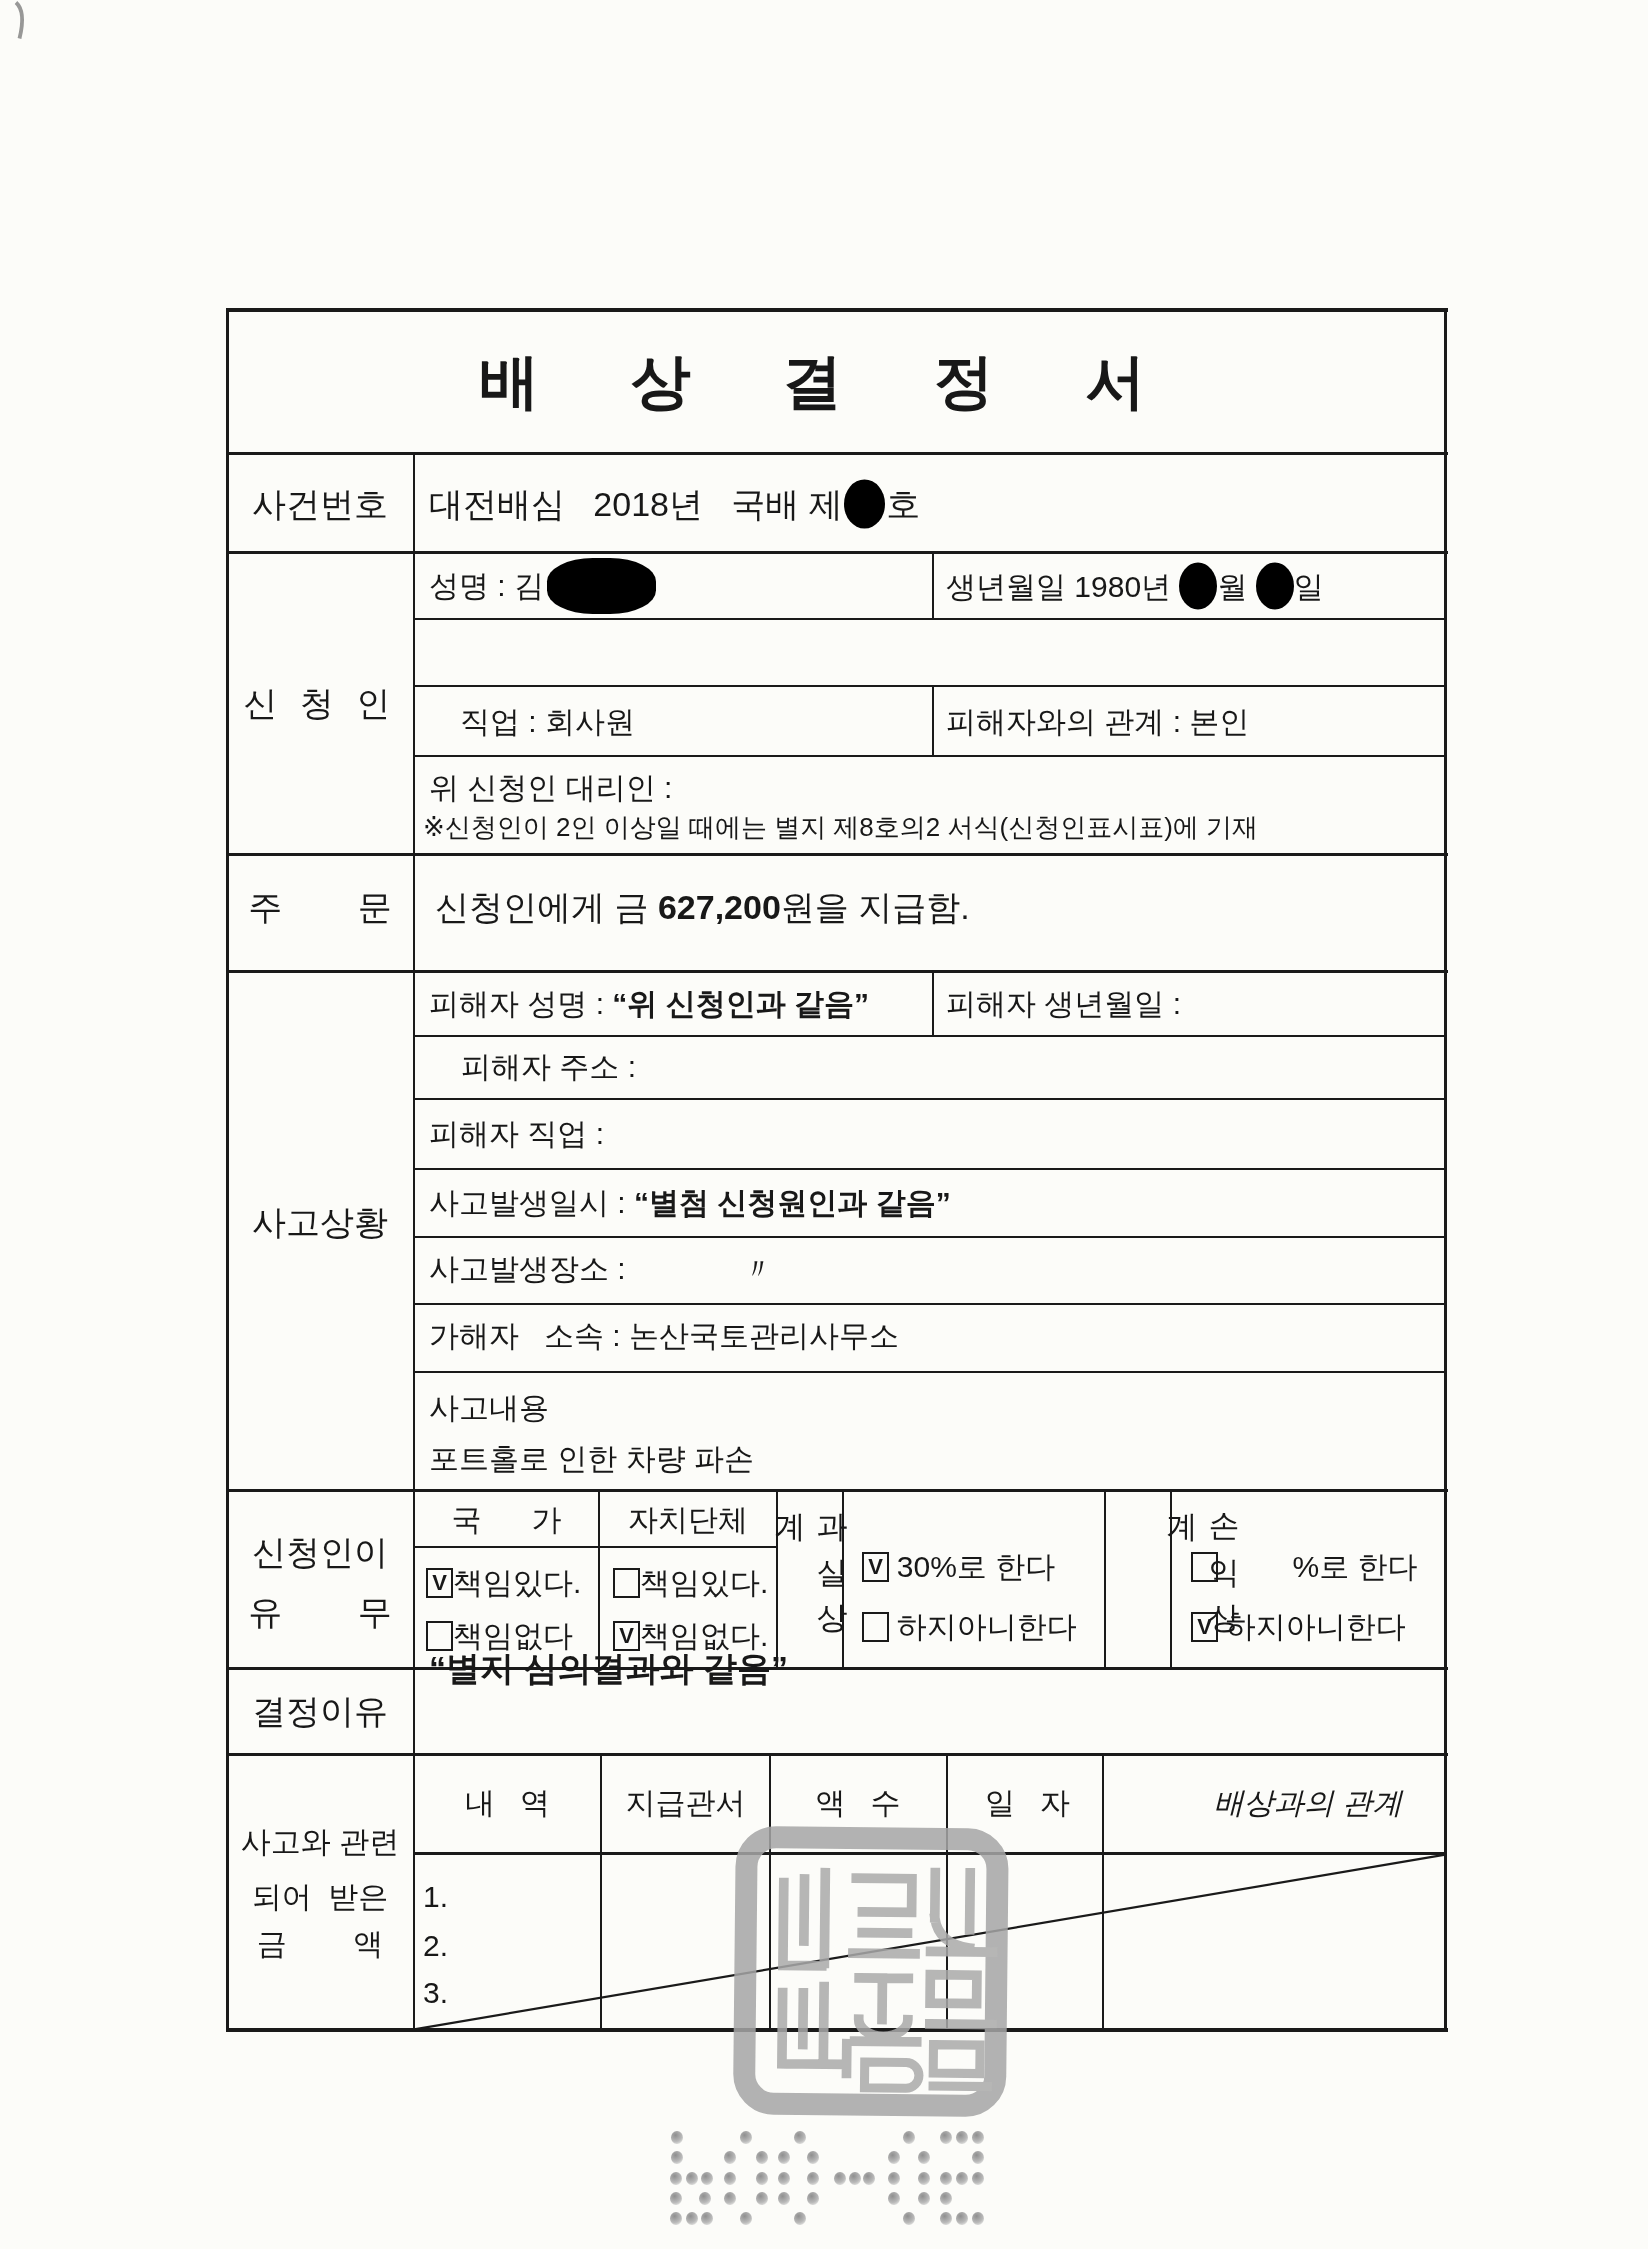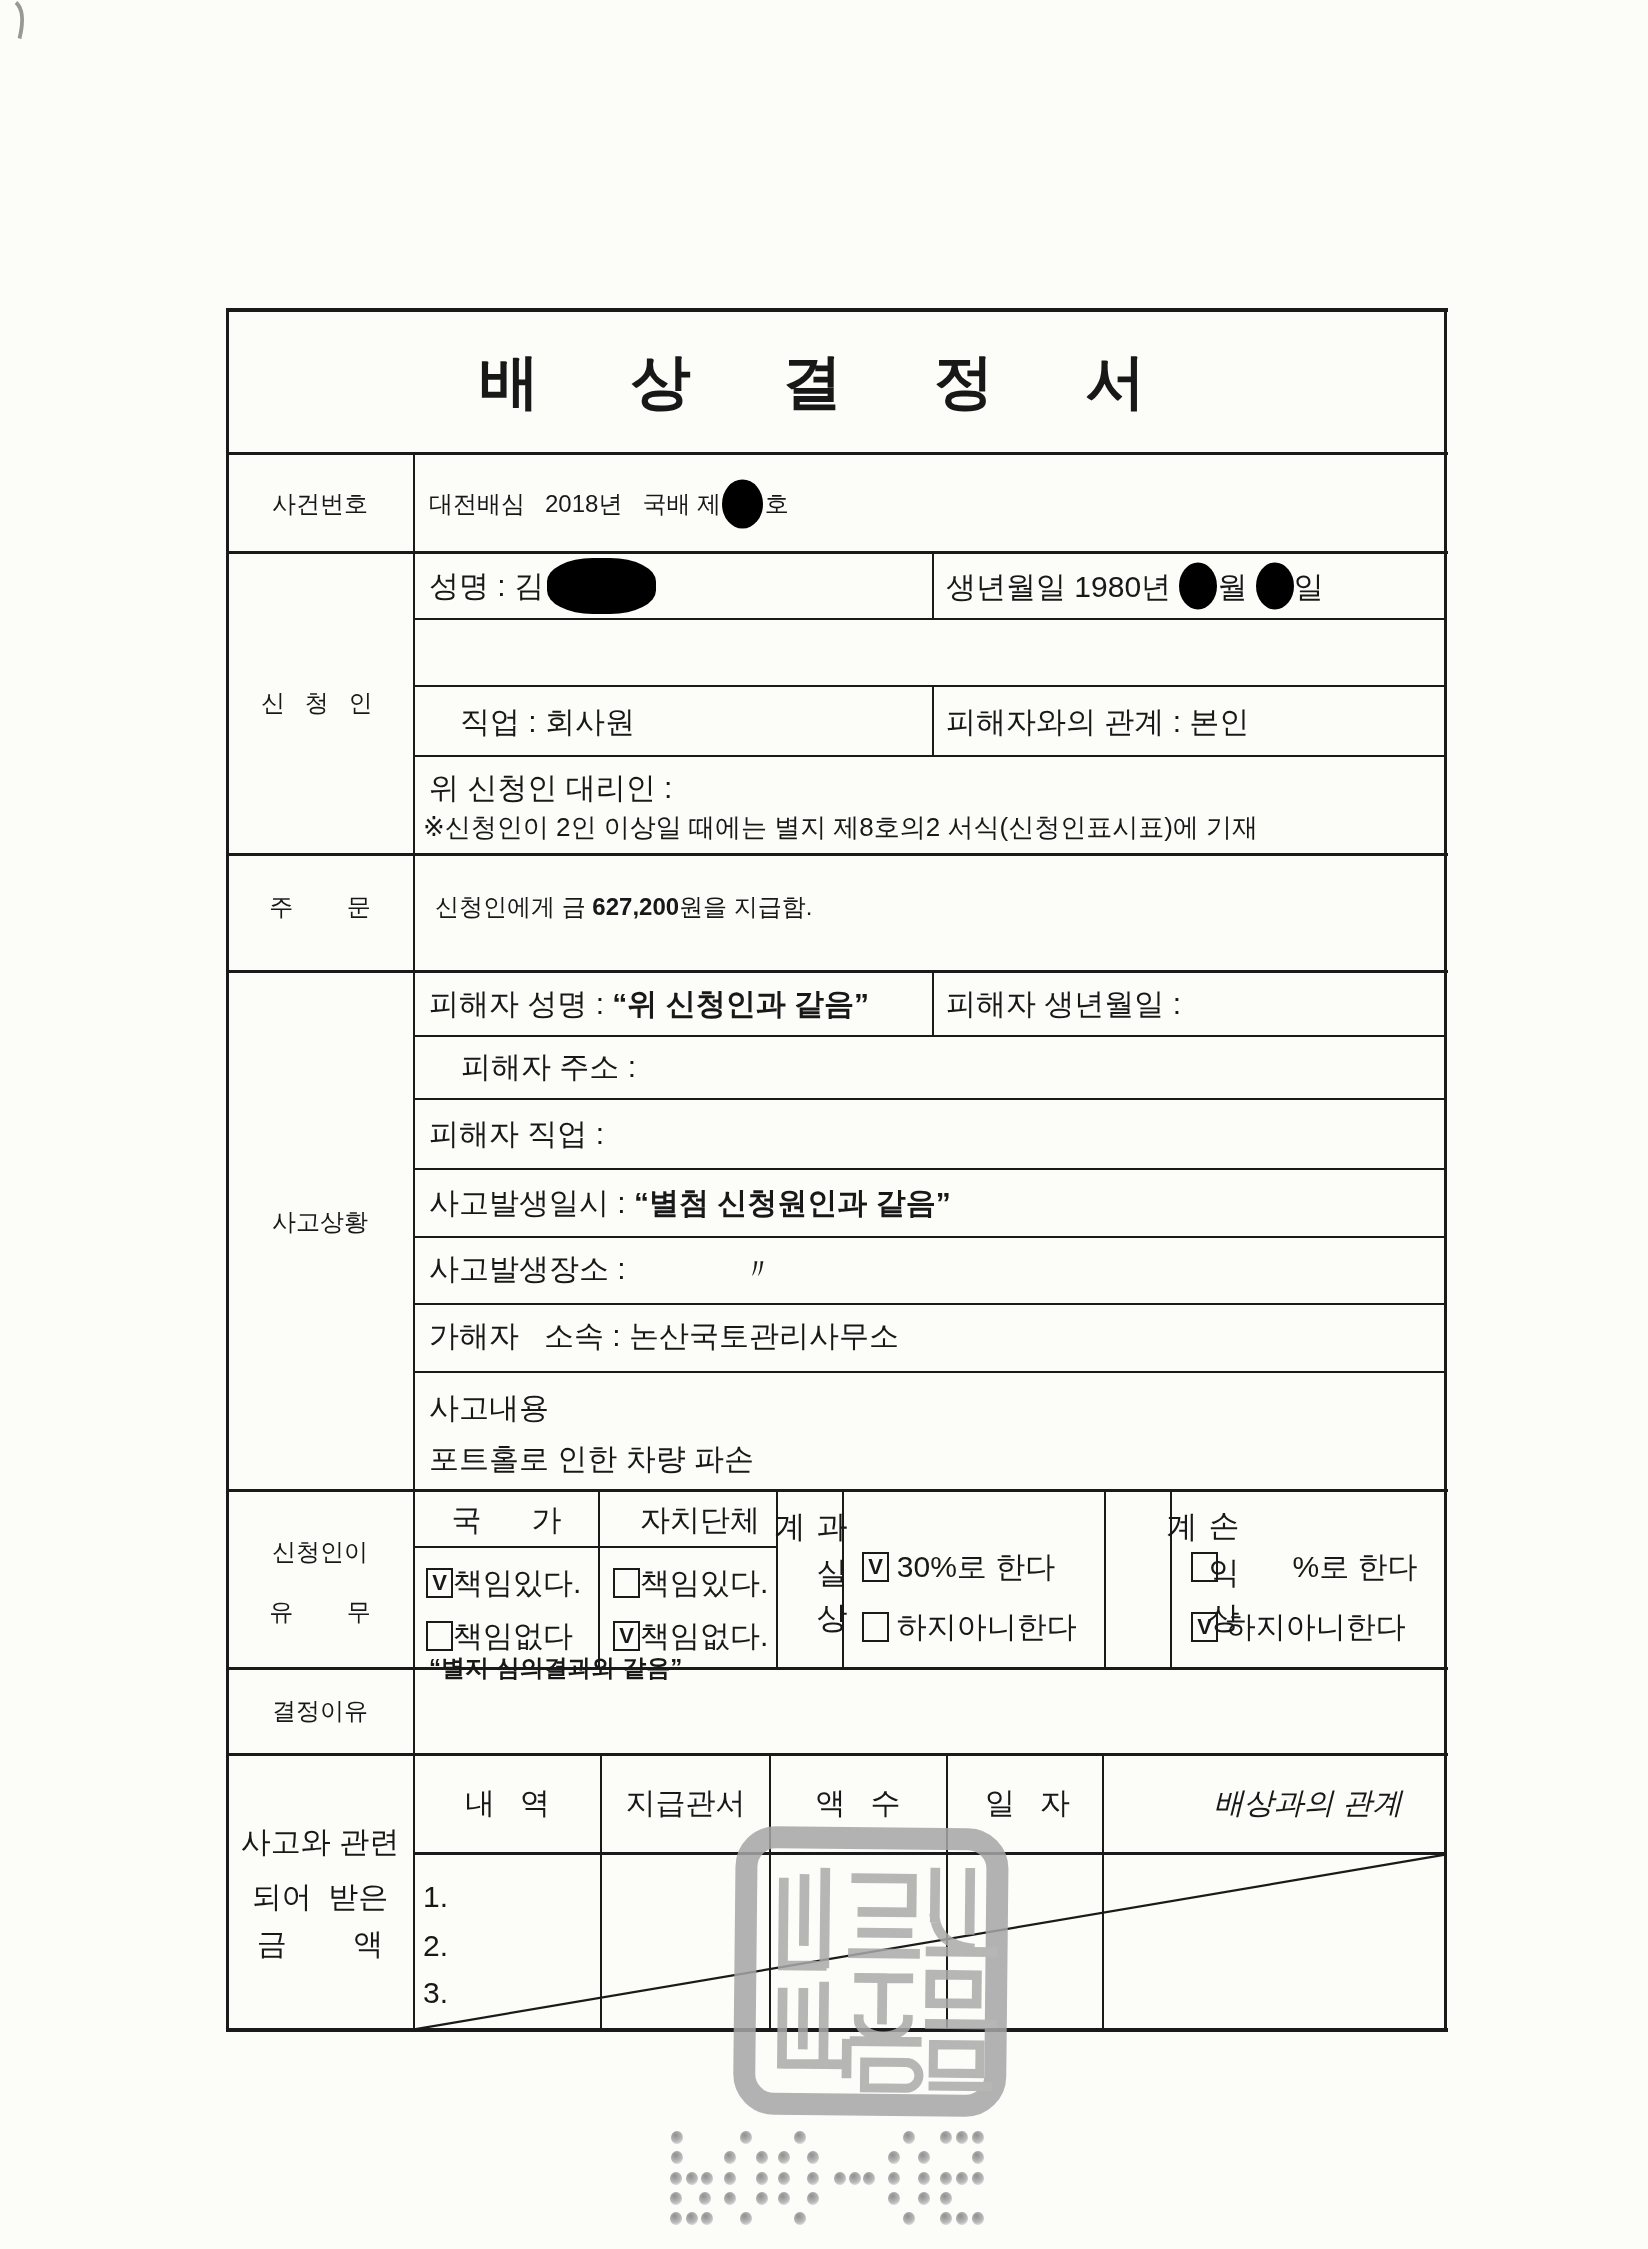--- a/index.html
+++ b/index.html
@@ -8,21 +8,21 @@
     background:#fcfcf9;
     font-family:"Liberation Sans","DejaVu Sans",sans-serif;
     color:#181818;
   }
   .hl,.vl{position:absolute;background:#1a1a1a;}
   .t{position:absolute;white-space:pre;font-size:30px;line-height:1.2;
      transform:translateY(-50%);display:flex;align-items:center;}
   .ctr{justify-content:center;text-align:center;}
   .b{font-weight:bold;}
   .small{font-size:26px;}
-  .big{font-size:24px;}
+  .big{font-size:34px;}
   .title{font-size:60px;font-weight:bold;letter-spacing:19.4px;}
   .redact{display:inline-block;background:#000;vertical-align:middle;}
   .chk{display:inline-flex;width:27px;height:30px;border:2.6px solid #1a1a1a;
        align-items:center;justify-content:center;font-size:22px;font-weight:bold;
        flex:0 0 auto;box-sizing:border-box;}
   .gap{margin-right:7.8px;}
   .vert{writing-mode:vertical-rl;text-orientation:upright;letter-spacing:14.3px;
         font-size:31px;}
   .vcell{position:absolute;display:flex;align-items:center;justify-content:center;}
   .dot{position:absolute;width:11.7px;height:13px;border-radius:50%;
@@ -168,21 +168,21 @@
   <div class="t big ctr" style="left:226px;top:1552px;width:188px;">
     <span>신청인이</span>
   </div>
   <div class="t big ctr" style="left:226px;top:1612px;width:188px;">
     <span>유        무</span>
   </div>
 
   <div class="t ctr" style="left:415px;top:1520px;width:183px;">
     <span>국      가</span>
   </div>
-  <div class="t ctr" style="left:600px;top:1520px;width:200px;">
+  <div class="t ctr" style="left:600px;top:1520px;width:176px;">
     <span>자치단체</span>
   </div>
 
   <div class="t" style="left:426px;top:1583px;">
     <span class="chk">V</span><span>책임있다.</span>
   </div>
   <div class="t" style="left:426px;top:1636px;">
     <span class="chk">&nbsp;</span><span>책임없다</span>
   </div>
 

